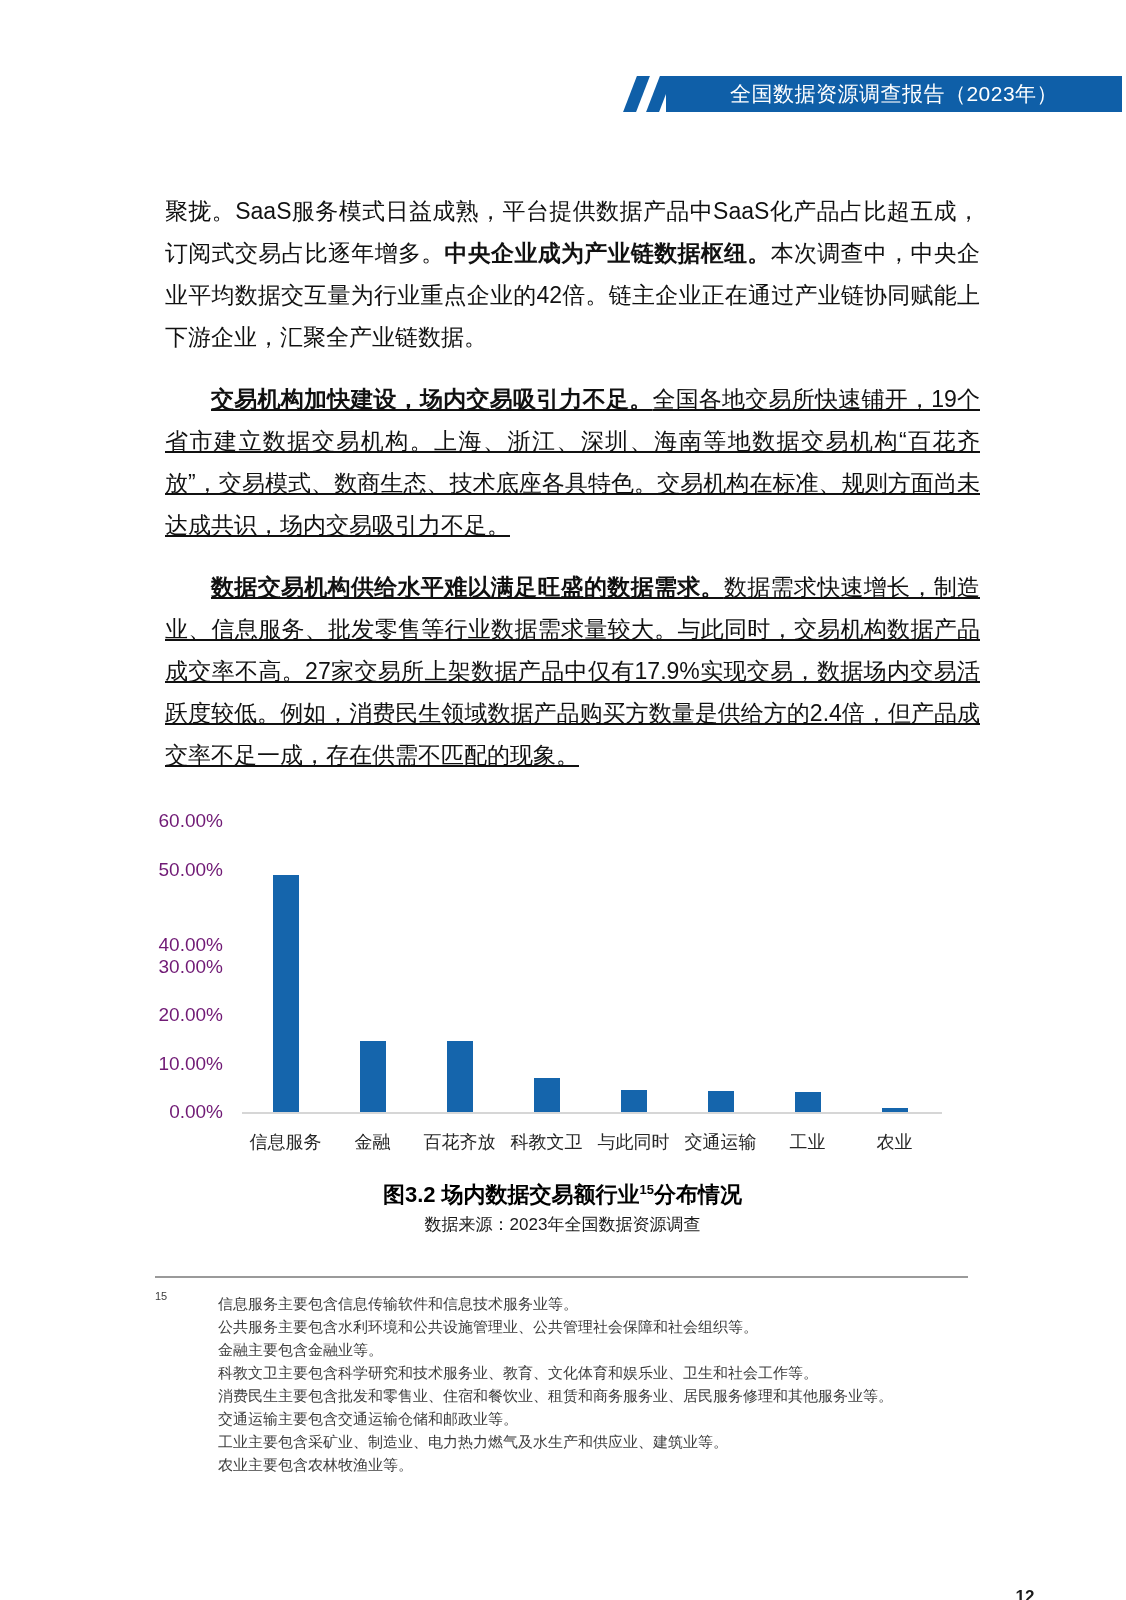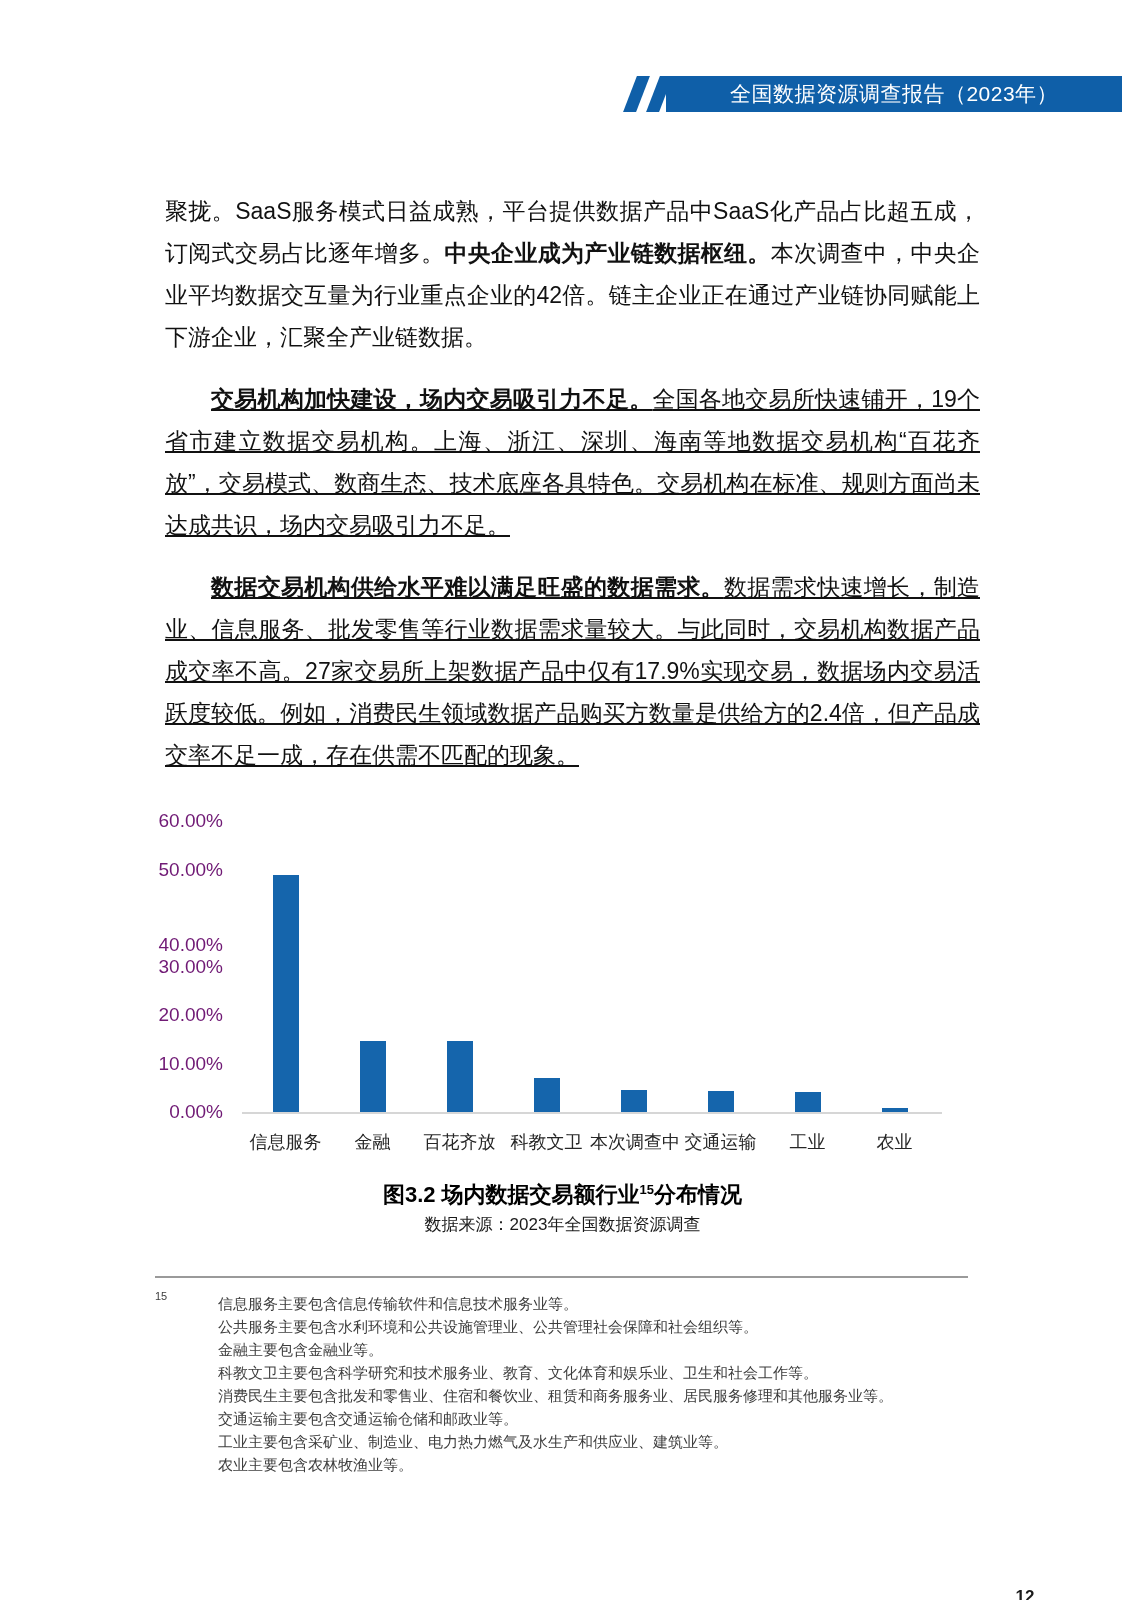--- a/index.html
+++ b/index.html
@@ -197,21 +197,21 @@
         <div class="bar" style="left: 465.5px; top: 300px; height: 22px; background: rgb(21, 101, 172);"></div>
         <div class="bar" style="left: 552.5px; top: 301px; height: 21px; background: rgb(21, 101, 172);"></div>
         <div class="bar" style="left: 639.5px; top: 302px; height: 20px; background: rgb(21, 101, 172);"></div>
         <div class="bar" style="left: 726.5px; top: 318px; height: 4px; background: rgb(21, 101, 172);"></div>
       </div>
     <div id="xlabels">
         <div class="xtick" style="left: 87px;">信息服务</div>
         <div class="xtick" style="left: 174px;">金融</div>
         <div class="xtick" style="left: 261px;">百花齐放</div>
         <div class="xtick" style="left: 348px;">科教文卫</div>
-        <div class="xtick" style="left: 435px;">本次调查中</div>
+        <div class="xtick" style="left: 435px;">与此同时</div>
         <div class="xtick" style="left: 522px;">交通运输</div>
         <div class="xtick" style="left: 609px;">工业</div>
         <div class="xtick" style="left: 696px;">农业</div>
       </div>
   </div>
 
   <div class="fig-caption"><span>图3.2 场内数据交易额行业</span><sup>15</sup><span>分布情况</span></div>
 
   <div class="fig-source">数据来源：2023年全国数据资源调查</div>
 

